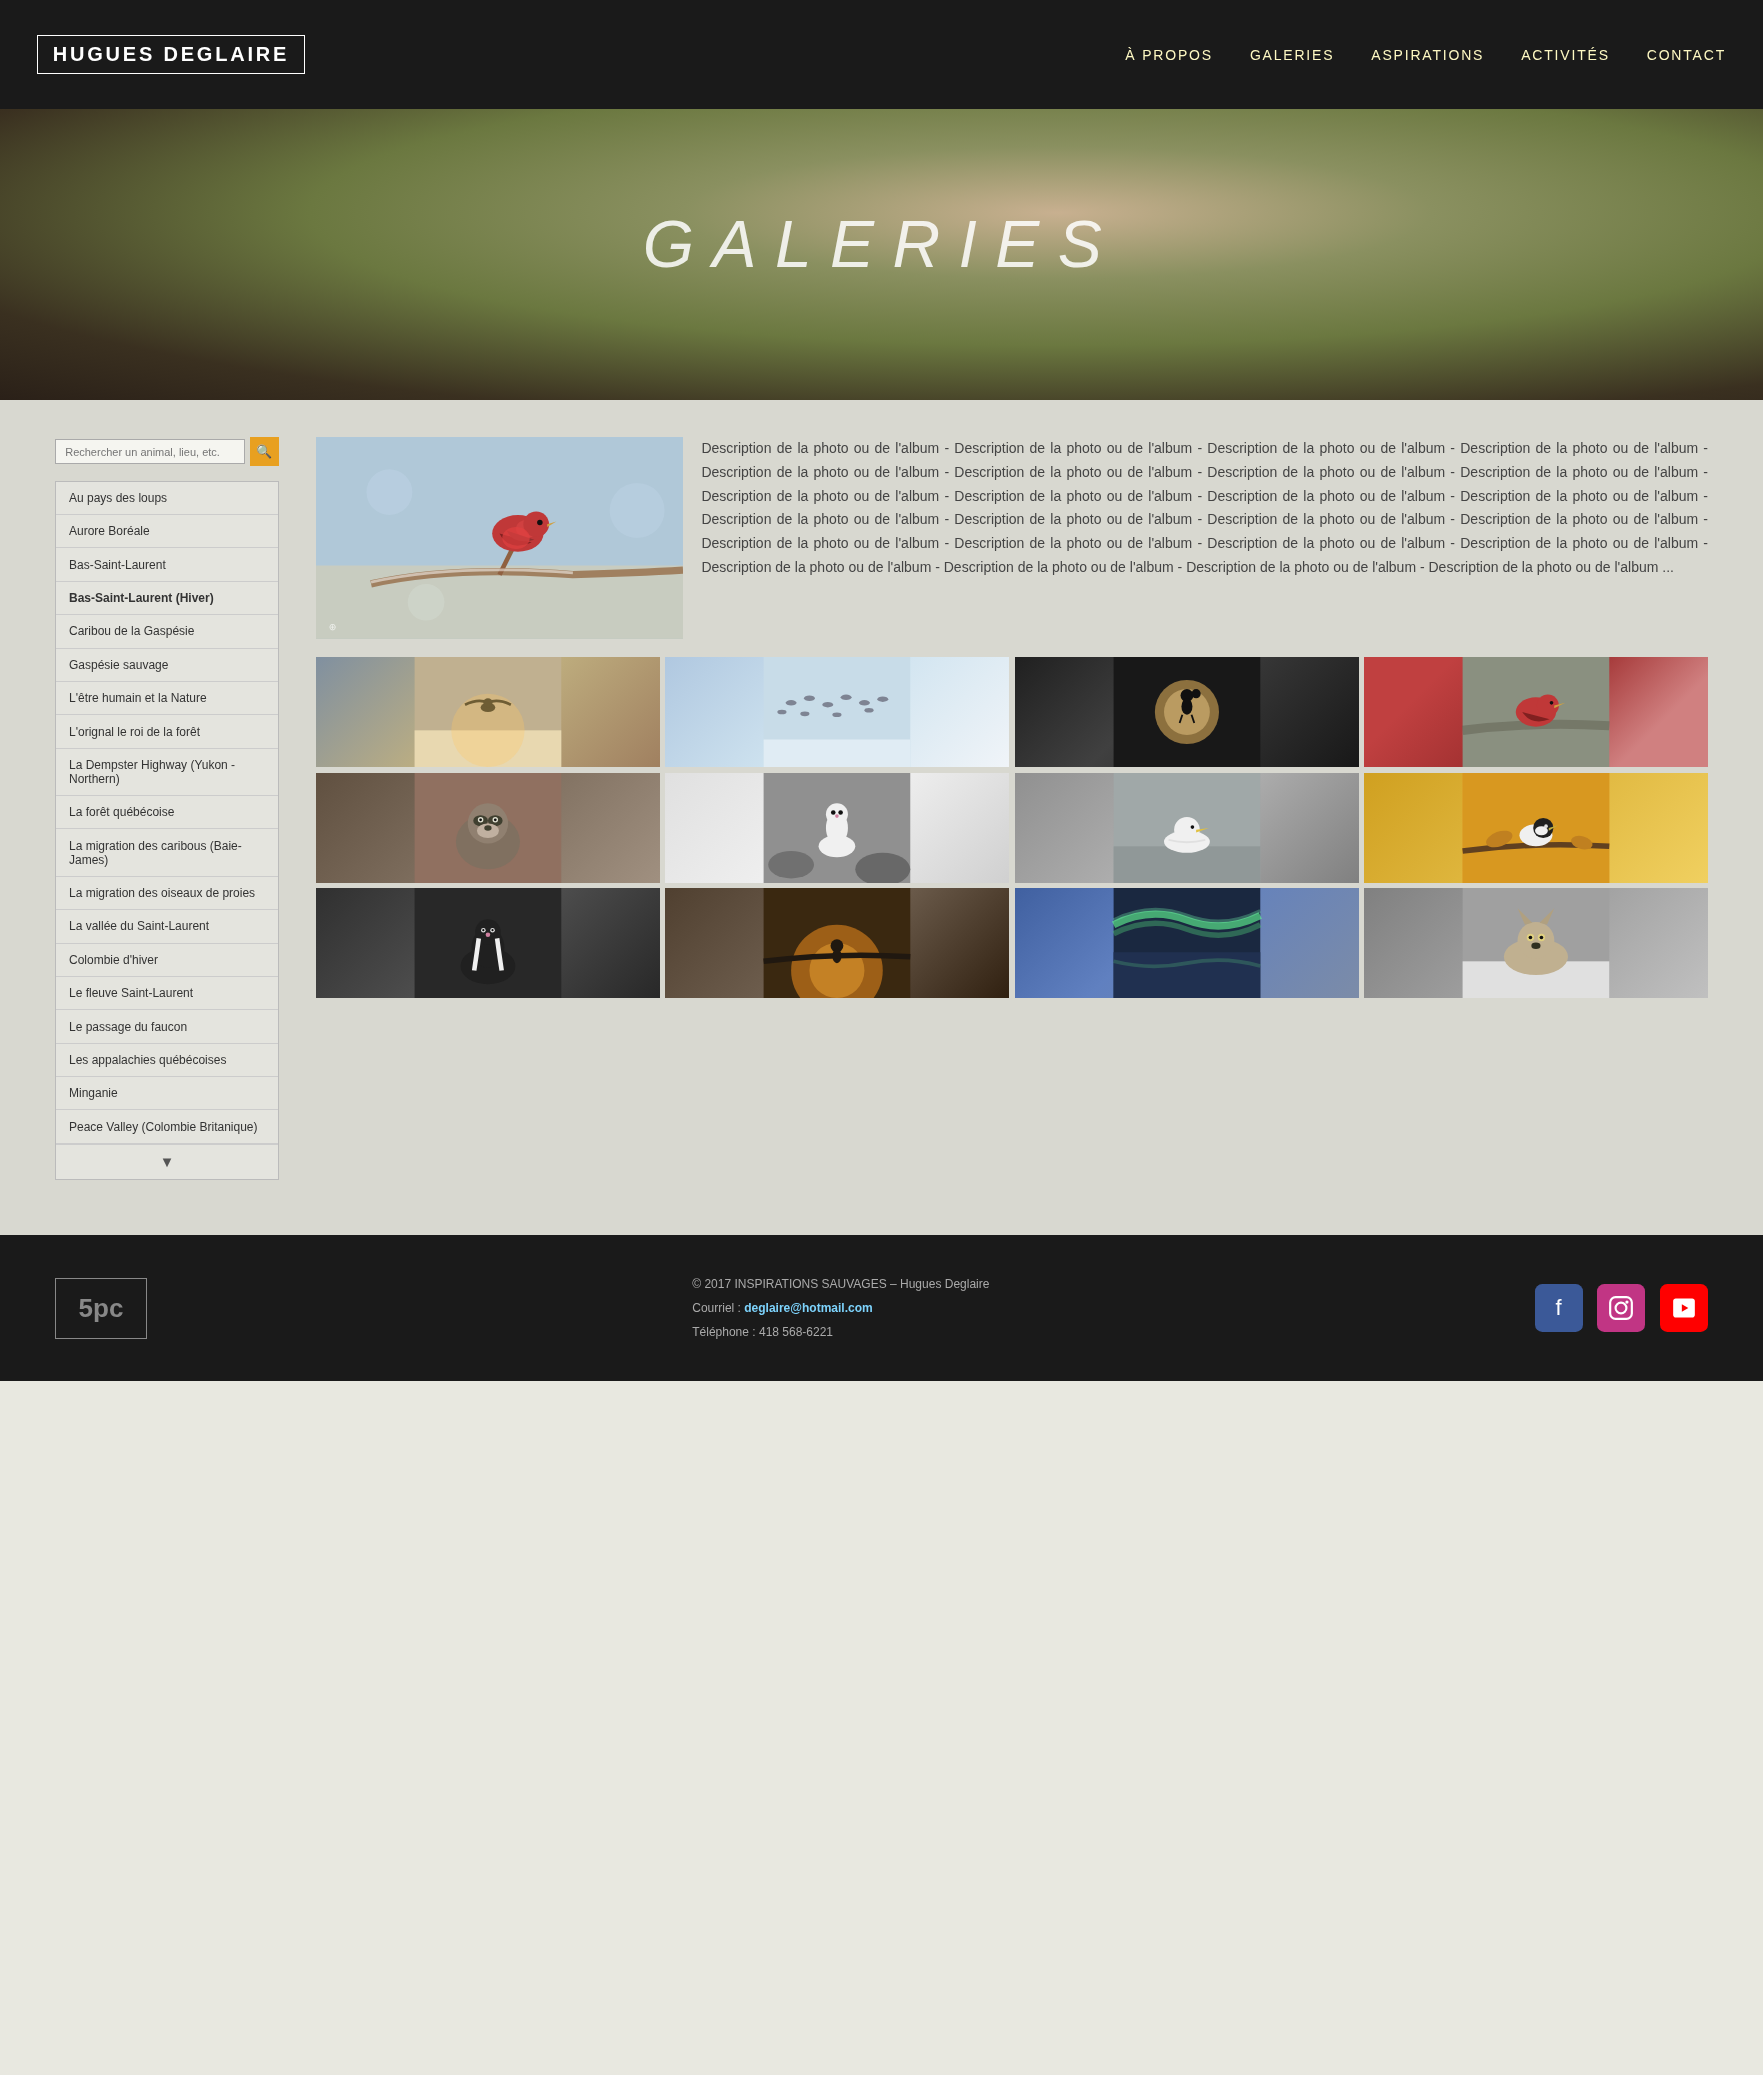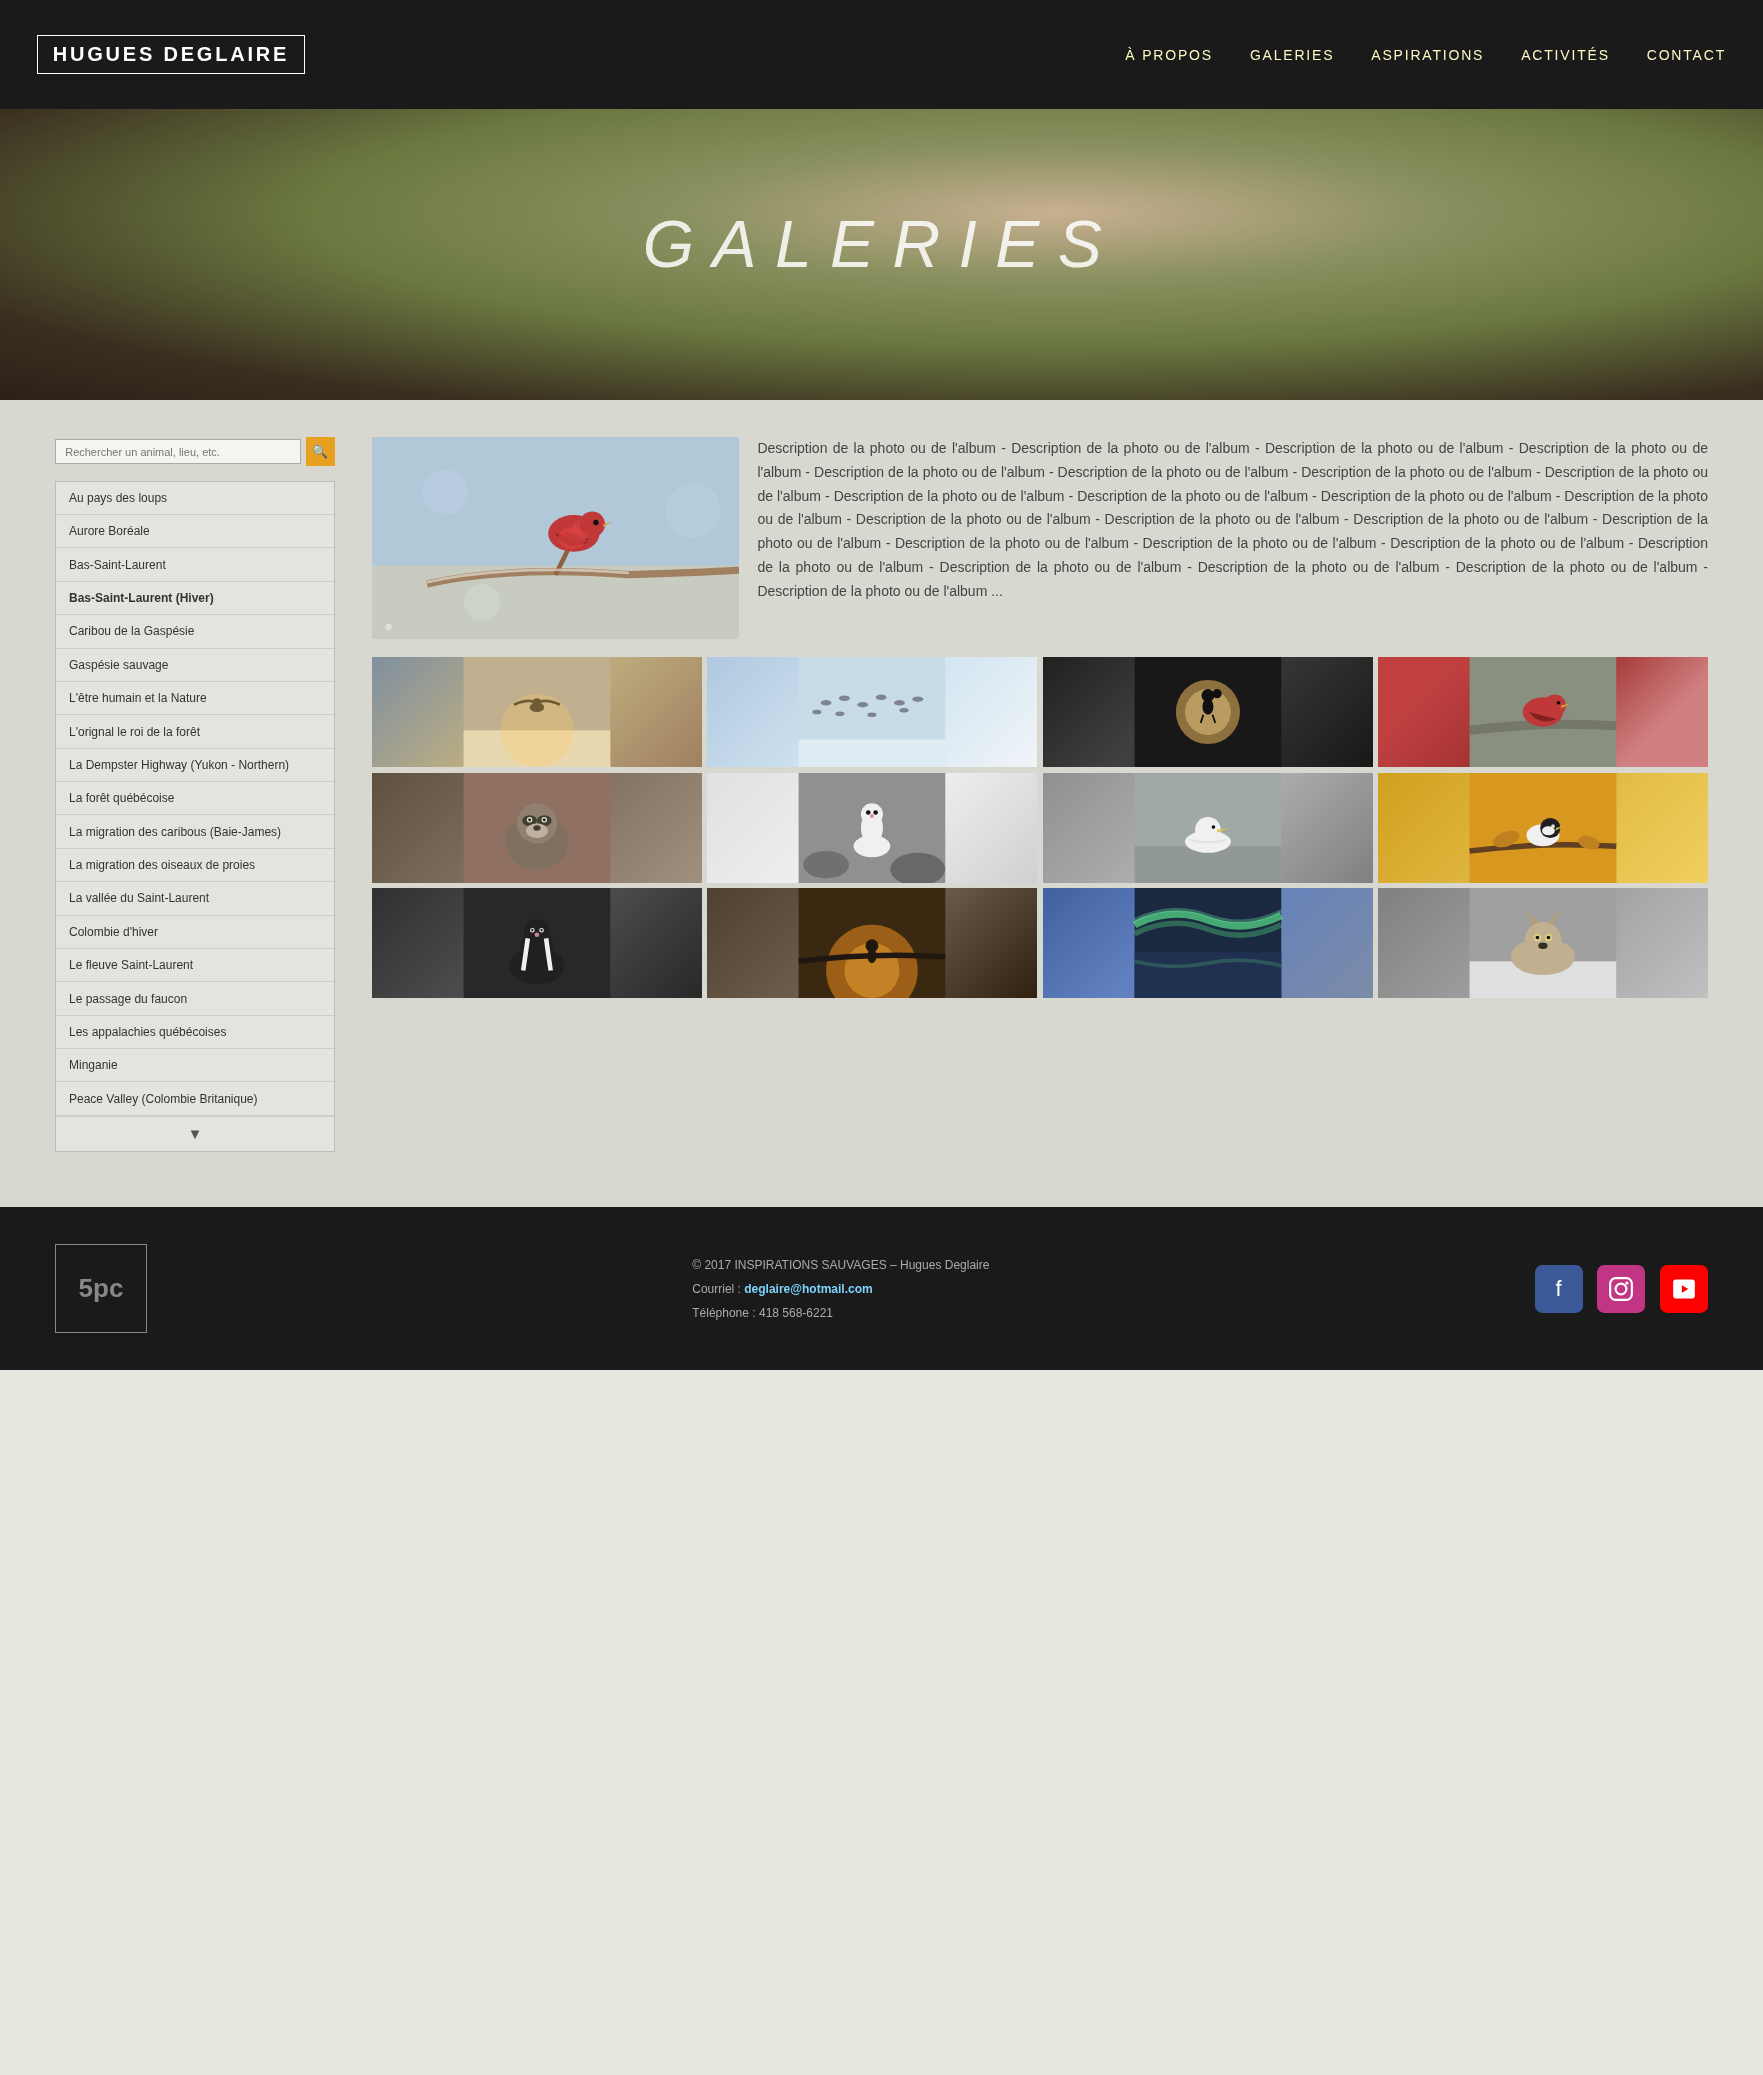--- a/index.html
+++ b/index.html
@@ -38,21 +38,21 @@
       text-transform: uppercase; font-style: italic;
     }
 
     
     .main-content {
       background: #d8d8d0; padding: 37px 55px 55px;
       display: flex; gap: 37px;
     }
 
     
-    .sidebar { width: 280px; flex-shrink: 0; }
+    .sidebar { width: 224px; flex-shrink: 0; }
     .search-bar {
       display: flex; align-items: center; margin-bottom: 14.7px; gap: 5.5px;
     }
     .search-input {
       flex: 1; padding: 5.5px 9.2px; border: 0.9px solid #aaa;
       background: #f5f5f0; font-size: 11px; color: #888;
     }
     .search-btn {
       background: #e8a020; border: none; width: 29px; height: 29px;
       cursor: pointer; display: flex; align-items: center; justify-content: center;
@@ -104,21 +104,21 @@
     .thumb-11 { background: linear-gradient(135deg, #4060a0 0%, #6080c0 40%, #20408080 100%); }
     .thumb-12 { background: linear-gradient(135deg, #808080 0%, #a0a0a0 50%, #c0c0c0 100%); }
 
     
     footer {
       background: #1a1a1a; color: #ccc; padding: 37px 55px;
       display: flex; align-items: center; justify-content: space-between;
     }
     .footer-logo {
       border: 1.8px solid #888; padding: 11px 18.4px; color: #888;
-      font-size: 26px; font-weight: bold; width: 92px; height: 89px;
+      font-size: 26px; font-weight: bold; width: 92px; height: 61px;
       display: flex; align-items: center; justify-content: center;
     }
     .footer-info { font-size: 12px; line-height: 2; color: #aaa; }
     .footer-info a { color: #7dd3fc; text-decoration: none; font-weight: bold; }
     .social-links { display: flex; gap: 14.7px; }
     .social-icon {
       width: 48px; height: 48px; background: #3a3a3a; border-radius: 7.3px;
       display: flex; align-items: center; justify-content: center;
       color: #fff; font-size: 22px; cursor: pointer;
     }

